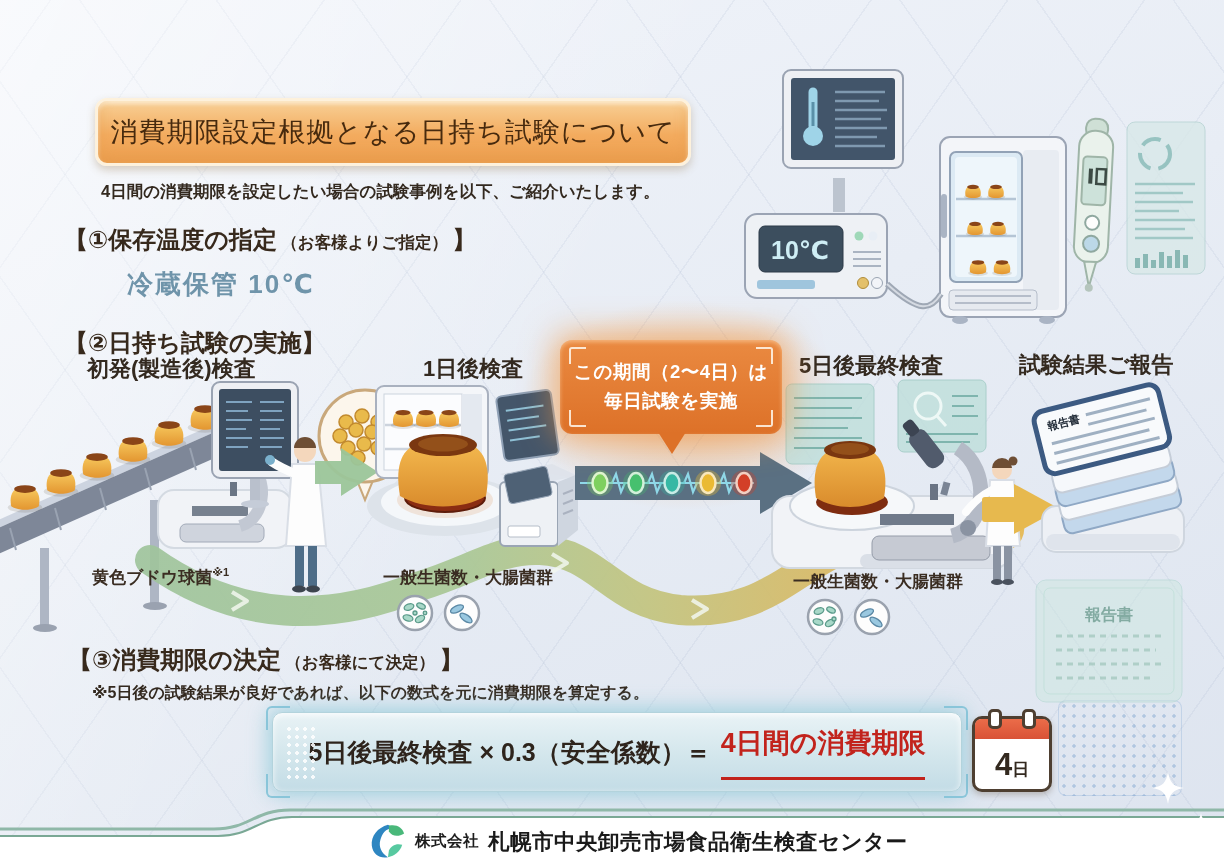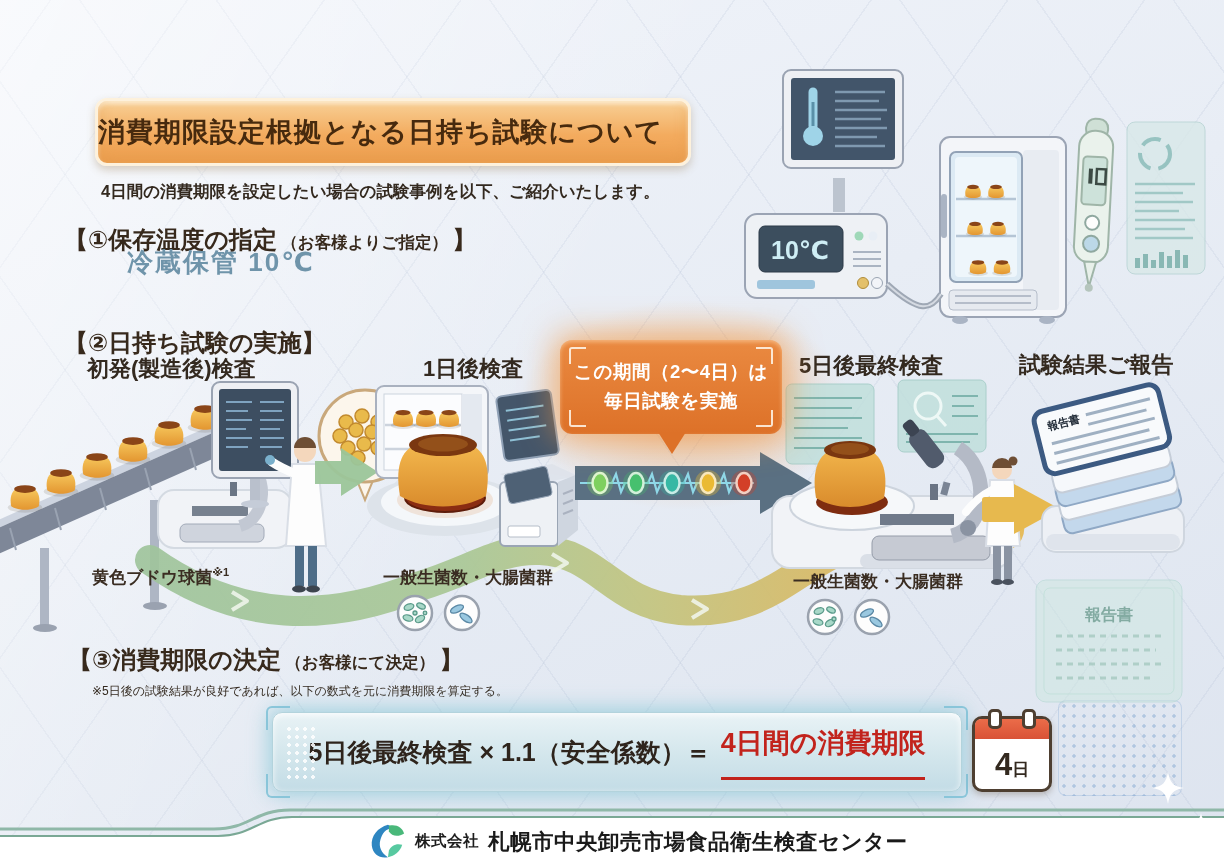--- a/index.html
+++ b/index.html
@@ -7,25 +7,25 @@
     position:relative;width:1224px;height:864px;overflow:hidden;
     font-family:"Liberation Sans","DejaVu Sans",sans-serif;
     background:
       linear-gradient(115deg, rgba(255,255,255,.55), rgba(255,255,255,0) 45%),
       repeating-linear-gradient(55deg, rgba(150,165,195,.12) 0 1.5px, transparent 1.5px 112px),
       repeating-linear-gradient(-55deg, rgba(150,165,195,.12) 0 1.5px, transparent 1.5px 112px),
       linear-gradient(160deg,#f1f4fa 0%,#e8edf5 45%,#dde4ef 100%);
   }
   .abs{position:absolute;}
   .title-banner{
-    display:flex;align-items:center;justify-content:flex-start;
+    display:flex;align-items:center;justify-content:center;
     background:linear-gradient(180deg,#f8d096 0%,#f3ab5e 55%,#efa050 100%);
     border:3px solid #fdf1dc;border-radius:12px;
     box-shadow:0 4px 8px rgba(140,105,60,.30), inset 0 -8px 14px rgba(225,150,70,.45), inset 0 3px 4px rgba(255,245,225,.8);
-    color:#472a0e;font-weight:700;font-size:27px;letter-spacing:1px;white-space:nowrap;
+    color:#472a0e;font-weight:400;font-size:27px;letter-spacing:1px;white-space:nowrap;
   }
   .subtitle{font-size:16.5px;font-weight:700;color:#33291f;white-space:nowrap;}
   .sec-h{color:#37291c;font-weight:800;white-space:nowrap;}
   .h-big{font-size:24px;}
   .h-small{font-size:16.5px;font-weight:700;}
   .s1-value{font-size:26px;font-weight:800;color:#6f94aa;letter-spacing:2px;white-space:nowrap;}
   .step-label{font-size:22px;font-weight:800;color:#33291f;white-space:nowrap;z-index:4;}
   .tests{font-size:17px;font-weight:800;color:#3a2d22;line-height:1.4;white-space:nowrap;z-index:4;}
   .tests sup{font-size:11px;font-weight:700;}
   .glow-orange{
@@ -41,21 +41,21 @@
   }
   .callout:after{
     content:"";position:absolute;bottom:-20px;left:44%;
     border:14px solid transparent;border-top:22px solid #dd7128;border-bottom:none;
   }
   .cb{position:absolute;width:15px;height:15px;border:2.5px solid rgba(255,248,238,.85);}
   .cb.tl{top:7px;left:9px;border-right:none;border-bottom:none;border-radius:3px 0 0 0;}
   .cb.tr{top:7px;right:9px;border-left:none;border-bottom:none;border-radius:0 3px 0 0;}
   .cb.bl{bottom:7px;left:9px;border-right:none;border-top:none;border-radius:0 0 0 3px;}
   .cb.br{bottom:7px;right:9px;border-left:none;border-top:none;border-radius:0 0 3px 0;}
-  .s3-note{font-size:12px;font-weight:400;color:#33291f;white-space:nowrap;}
+  .s3-note{font-size:16px;font-weight:700;color:#33291f;white-space:nowrap;}
   .formula-box{
     background:linear-gradient(180deg,#e9f3f6 0%,#d3e6ec 55%,#c3dce6 100%);
     border:1px solid #b3d3dc;border-radius:10px;z-index:5;
     box-shadow:0 0 20px 4px rgba(140,200,215,.75), inset 0 2px 6px rgba(255,255,255,.8);
     display:flex;align-items:center;justify-content:center;
   }
   .fb{position:absolute;width:22px;height:22px;border:2px solid rgba(130,195,215,.9);}
   .fb.tl{top:-7px;left:-7px;border-right:none;border-bottom:none;border-radius:6px 0 0 0;}
   .fb.tr{top:-7px;right:-7px;border-left:none;border-bottom:none;border-radius:0 6px 0 0;}
   .fb.bl{bottom:-7px;left:-7px;border-right:none;border-top:none;border-radius:0 0 0 6px;}
@@ -101,21 +101,21 @@
     <span>消費期限設定根拠となる日持ち試験について</span>
   </div>
 
   <div class="abs subtitle" style="left:101px;top:181px;">4日間の消費期限を設定したい場合の試験事例を以下、ご紹介いたします。</div>
 
   <div class="abs sec-h" style="left:64px;top:224px;text-align:right;">
     <span class="h-big">【①保存温度の指定</span>
     <span class="h-small">（お客様よりご指定）</span>
     <span class="h-big">】</span>
   </div>
-  <div class="abs s1-value" style="left:127px;top:245px;">冷蔵保管 10℃</div>
+  <div class="abs s1-value" style="left:127px;top:267px;">冷蔵保管 10℃</div>
 
   <svg class="abs" style="left:735px;top:62px;z-index:2;" width="475" height="262" viewBox="0 0 475 262">
     <defs>
       <linearGradient id="pgrad" x1="0" y1="-14" x2="0" y2="6" gradientUnits="userSpaceOnUse">
         <stop offset="0" stop-color="#f7c95e"></stop>
           <stop offset="1" stop-color="#e2932e"></stop>
       </linearGradient>
       <g id="pudS">
         <ellipse cx="0" cy="3" rx="15" ry="4.5" fill="rgba(60,40,20,.12)"></ellipse>
         <path d="M-12,2 C-14,-8 -10,-13 -6,-14 L6,-14 C10,-13 14,-8 12,2 C7,6 -7,6 -12,2 Z" fill="url(#pgrad)"></path>
@@ -559,21 +559,21 @@
     <span class="h-big">】</span>
   </div>
   <div class="abs s3-note" style="left:92px;top:683px;z-index:4;">※5日後の試験結果が良好であれば、以下の数式を元に消費期限を算定する。</div>
 
   <div class="abs formula-box" style="left:272px;top:712px;width:688px;height:78px;">
     <span class="fb tl"></span>
     <span class="fb tr"></span>
     <span class="fb bl"></span>
     <span class="fb br"></span>
     <span class="formula-dots"></span>
-    <span class="formula-exp">5日後最終検査 × 1.1（安全係数）＝</span>
+    <span class="formula-exp">5日後最終検査 × 0.3（安全係数）＝</span>
     <span class="formula-res">4日間の消費期限</span>
   </div>
 
   <div class="abs calendar" style="left:972px;top:716px;width:74px;height:70px;">
     <div class="cal-top"></div>
     <div class="ring" style="left:13px;"></div>
     <div class="ring" style="right:13px;"></div>
     <div class="day">
       <span class="num">4</span>
       <span class="unit">日</span>

